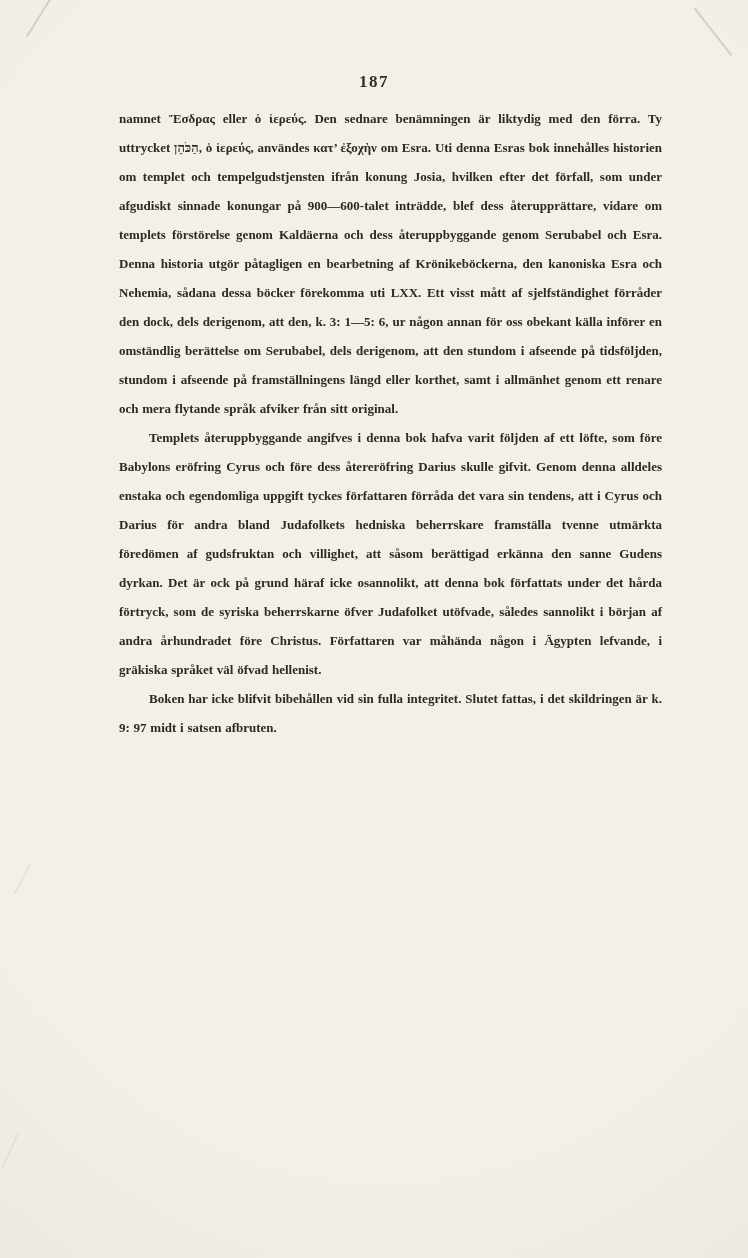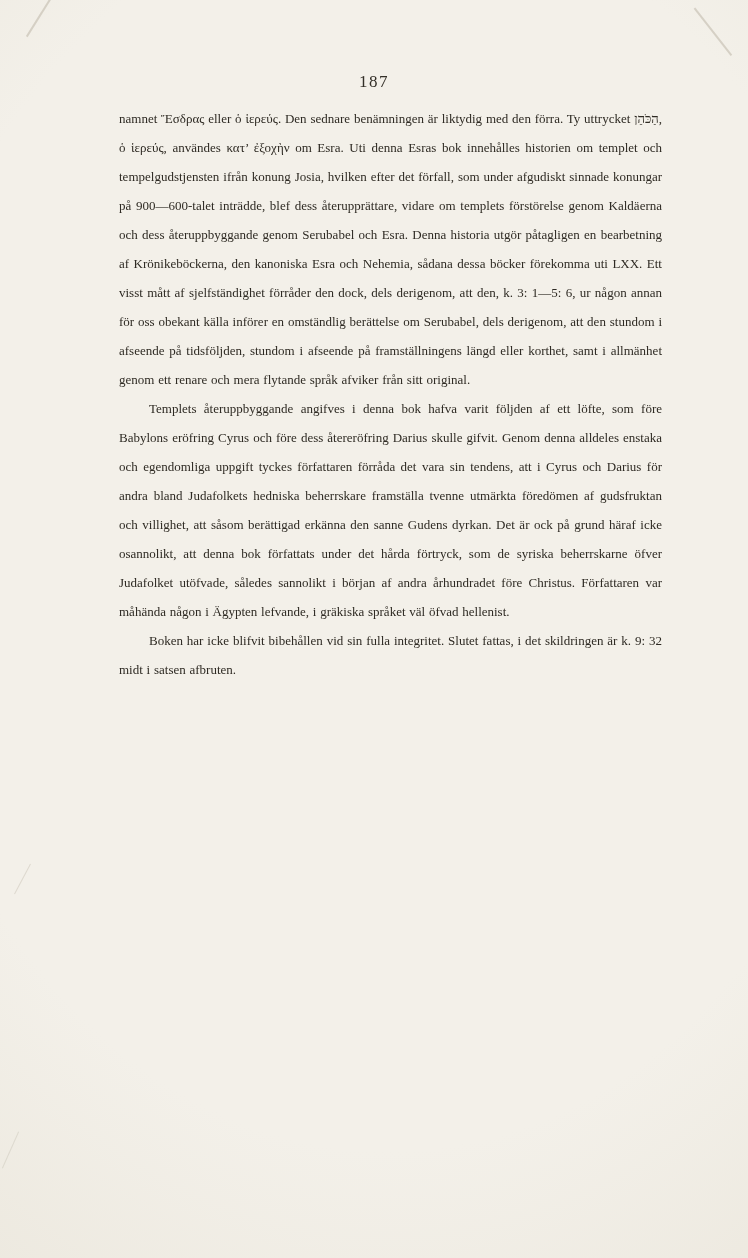--- a/index.html
+++ b/index.html
@@ -14,20 +14,21 @@
       overflow: hidden;
     }
     .page {
       position: relative;
       width: 748px;
       height: 1258px;
       background:
         radial-gradient(ellipse 120% 90% at 52% 42%, #f3f0e9 55%, #ece8de 82%, #e3ded2 100%);
       box-sizing: border-box;
       color: #2e2a23;
+      font-weight: bold;
     }
     .page-number {
       position: absolute;
       top: 72px;
       left: 0;
       width: 748px;
       text-align: center;
       font-size: 17px;
       letter-spacing: 1.5px;
       color: #332f28;
@@ -88,16 +89,16 @@
   <div class="artifact tl"></div>
   <div class="artifact tr"></div>
   <div class="artifact ml"></div>
   <div class="artifact bl"></div>
 
   <div class="page-number">187</div>
 
   <div class="text-block">
     <p>namnet Ἔσδρας eller ὁ ἱερεύς. Den sednare benämningen är liktydig med den förra. Ty uttrycket הַכֹּהֵן, ὁ ἱερεύς, användes κατ’ ἐξοχὴν om Esra. Uti denna Esras bok innehålles historien om templet och tempelgudstjensten ifrån konung Josia, hvilken efter det förfall, som under afgudiskt sinnade konungar på 900—600-talet inträdde, blef dess återupprättare, vidare om templets förstörelse genom Kaldäerna och dess återuppbyggande genom Serubabel och Esra. Denna historia utgör påtagligen en bearbetning af Krönikeböckerna, den kanoniska Esra och Nehemia, sådana dessa böcker förekomma uti LXX. Ett visst mått af sjelfständighet förråder den dock, dels derigenom, att den, k. 3: 1—5: 6, ur någon annan för oss obekant källa inför­er en omständlig berättelse om Serubabel, dels derigenom, att den stundom i afseende på tidsföljden, stundom i afseende på framställningens längd eller korthet, samt i allmänhet genom ett renare och mera flytande språk afviker från sitt original.</p>
     <p class="indent">Templets återuppbyggande angifves i denna bok hafva varit följden af ett löfte, som före Babylons eröfring Cyrus och före dess återeröfring Darius skulle gifvit. Genom denna alldeles enstaka och egendomliga uppgift tyckes författaren förråda det vara sin tendens, att i Cyrus och Darius för andra bland Judafolkets hedniska beherrskare framställa tvenne utmärkta föredömen af gudsfruktan och villighet, att såsom berättigad erkänna den sanne Gudens dyrkan. Det är ock på grund häraf icke osannolikt, att denna bok författats under det hårda förtryck, som de syriska beherrskarne öfver Judafolket utöfvade, således sannolikt i början af andra århundradet före Christus. Författaren var måhända någon i Ägypten lefvande, i gräkiska språket väl öfvad hellenist.</p>
-    <p class="indent">Boken har icke blifvit bibehållen vid sin fulla integritet. Slutet fattas, i det skildringen är k. 9: 32 midt i satsen afbruten.</p>
+    <p class="indent">Boken har icke blifvit bibehållen vid sin fulla integritet. Slutet fattas, i det skildringen är k. 9: 97 midt i satsen afbruten.</p>
   </div>
 
 </div>
 
 </body></html>

